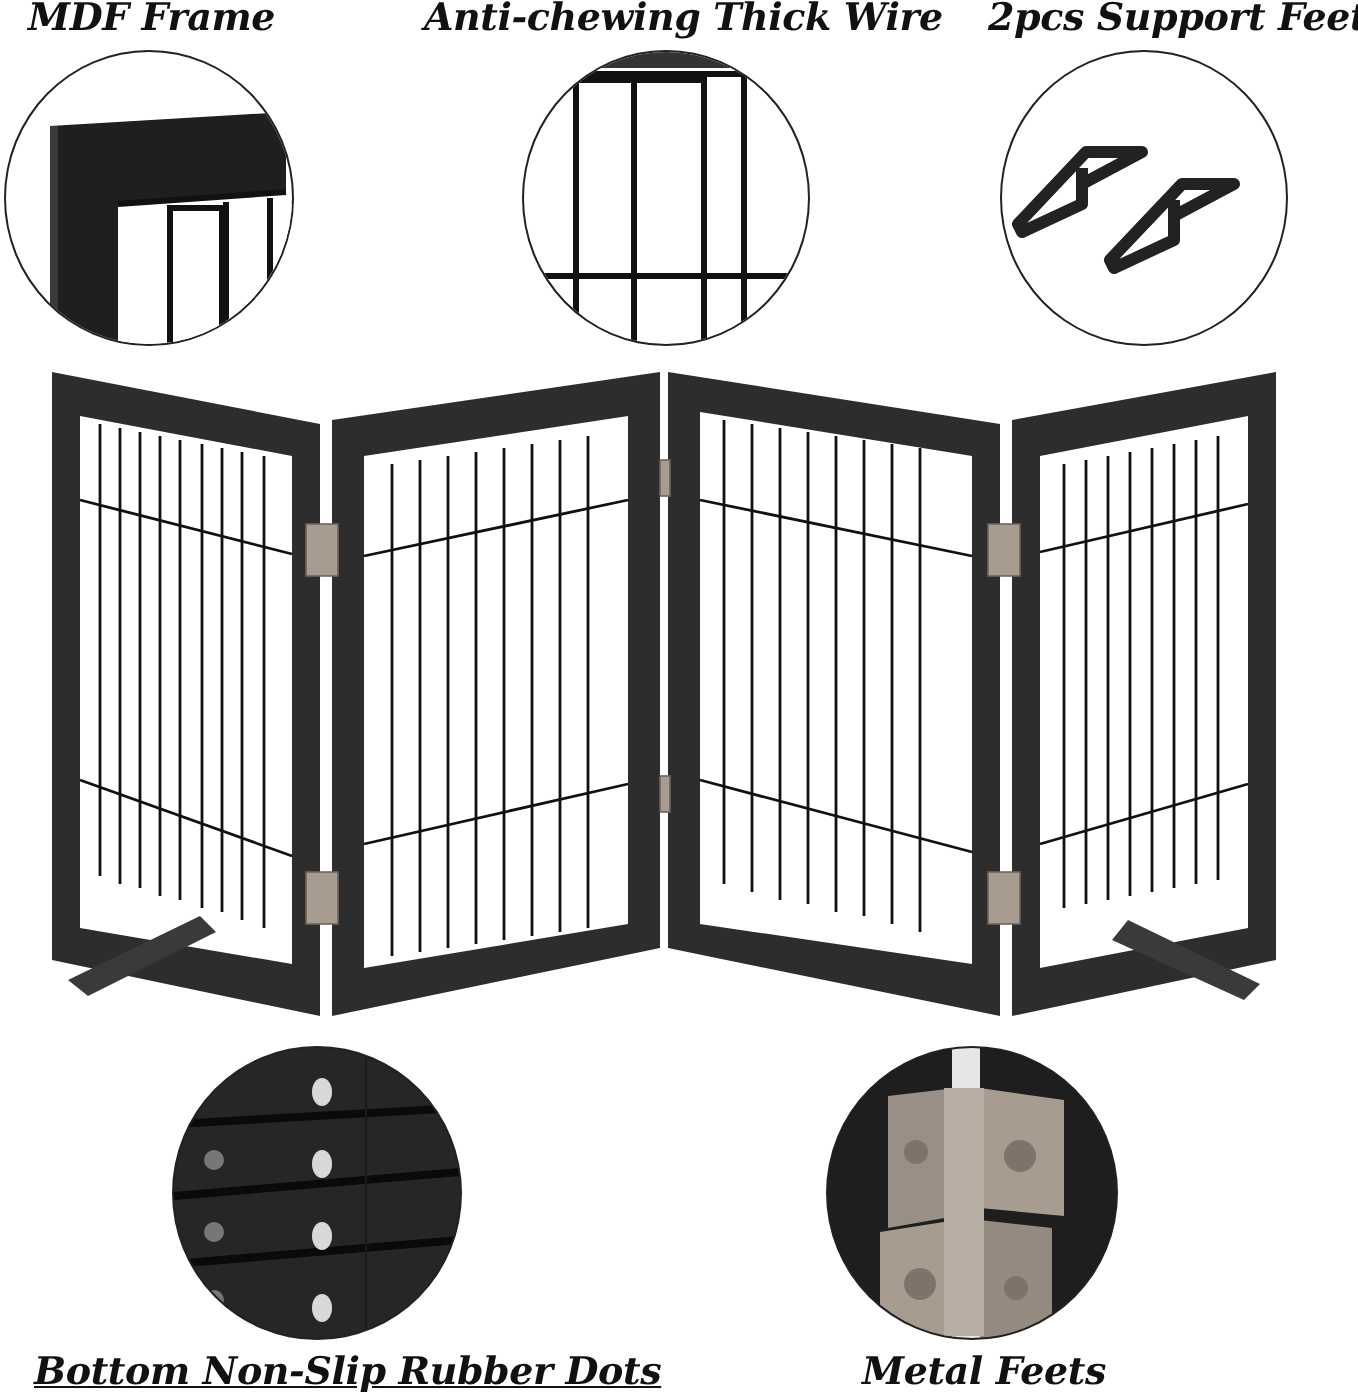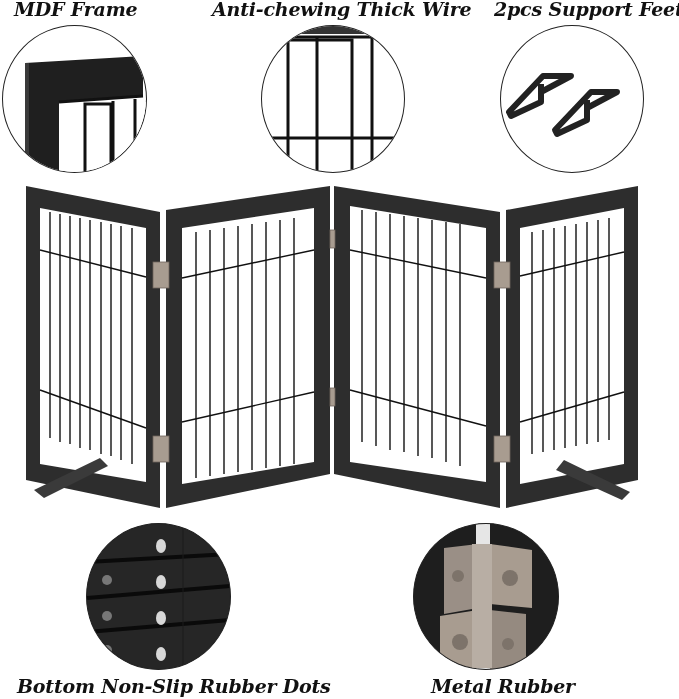--- a/index.html
+++ b/index.html
@@ -180,14 +180,14 @@
     <rect x="58" y="20" width="20" height="124" fill="#b8aea4"></rect>
     <g fill="#7d736a">
         <circle cx="44" cy="52" r="6"></circle>
         <circle cx="96" cy="54" r="8"></circle>
         <circle cx="46" cy="118" r="8"></circle>
         <circle cx="94" cy="120" r="6"></circle>
       </g>
   </svg>
 </div>
 
-<div class="label" style="left:17px; top:675px;">Bottom Non-Slip Rubber Dots</div>
-<div class="label" style="left:431px; top:675px;">Metal Rubber</div>
+<div class="label" style="left:17px; top:675px;text-decoration:underline;">Bottom Non-Slip Rubber Dots</div>
+<div class="label" style="left:431px; top:675px;">Metal Feets</div>
 
 </body></html>

